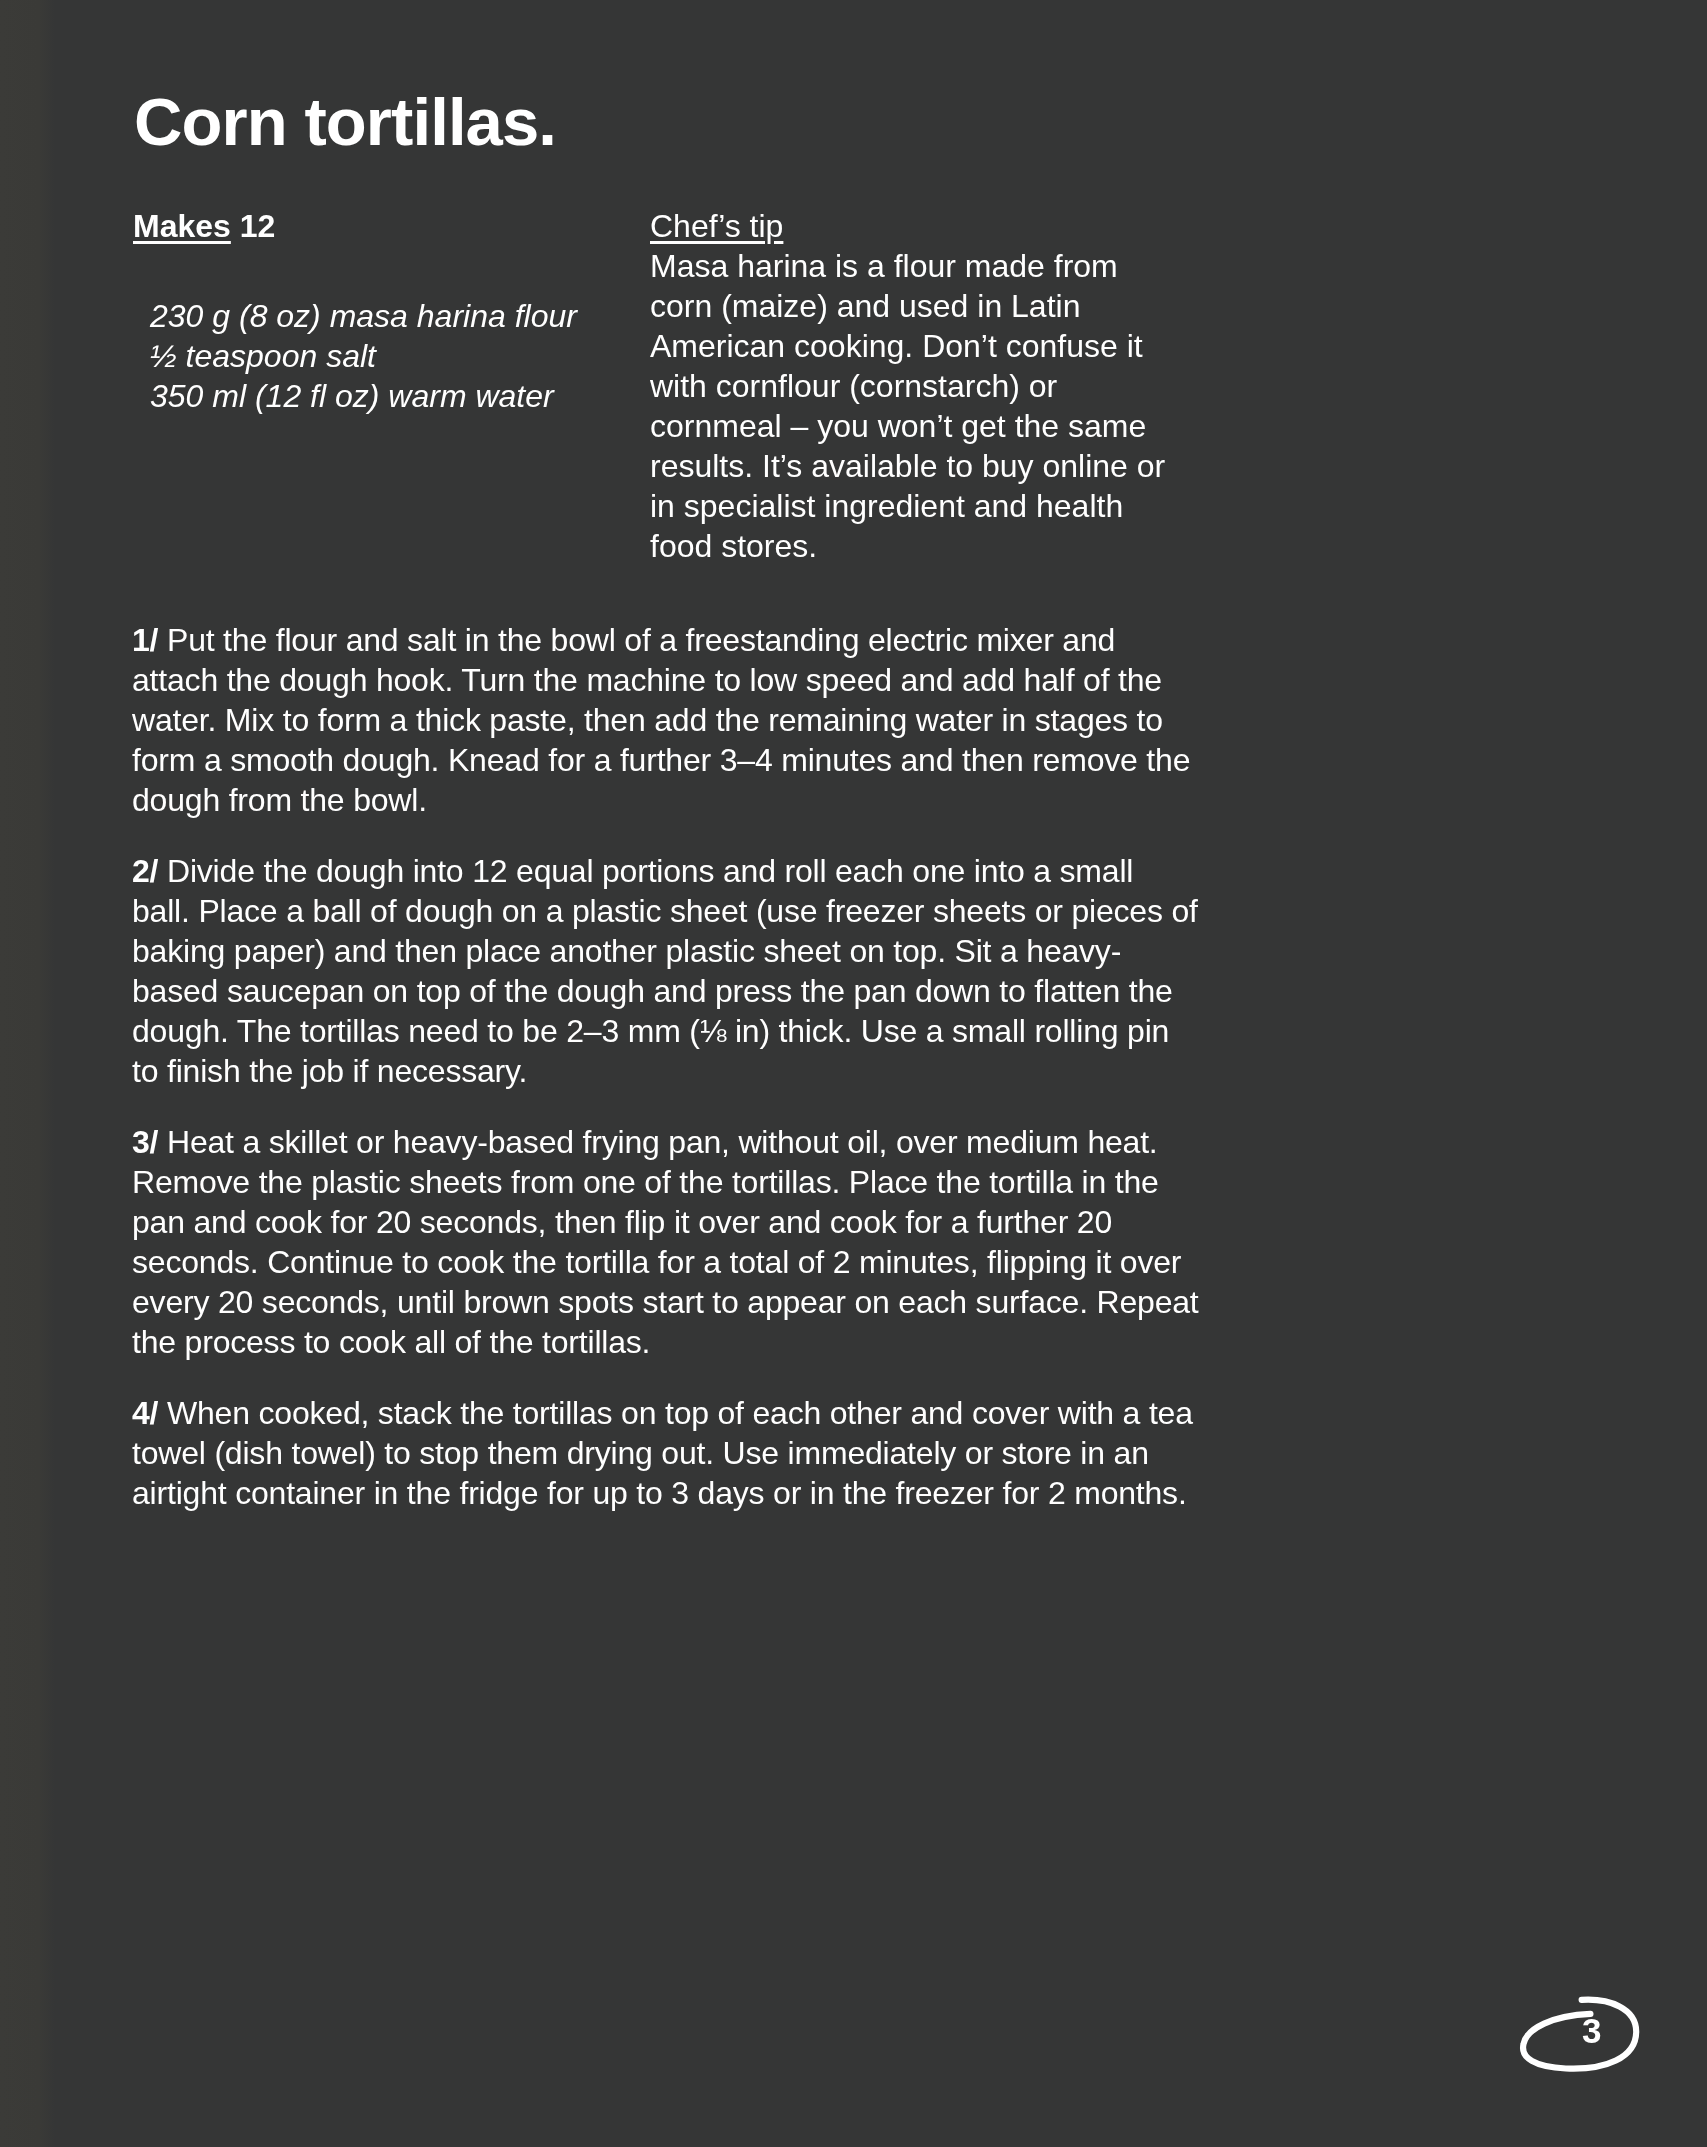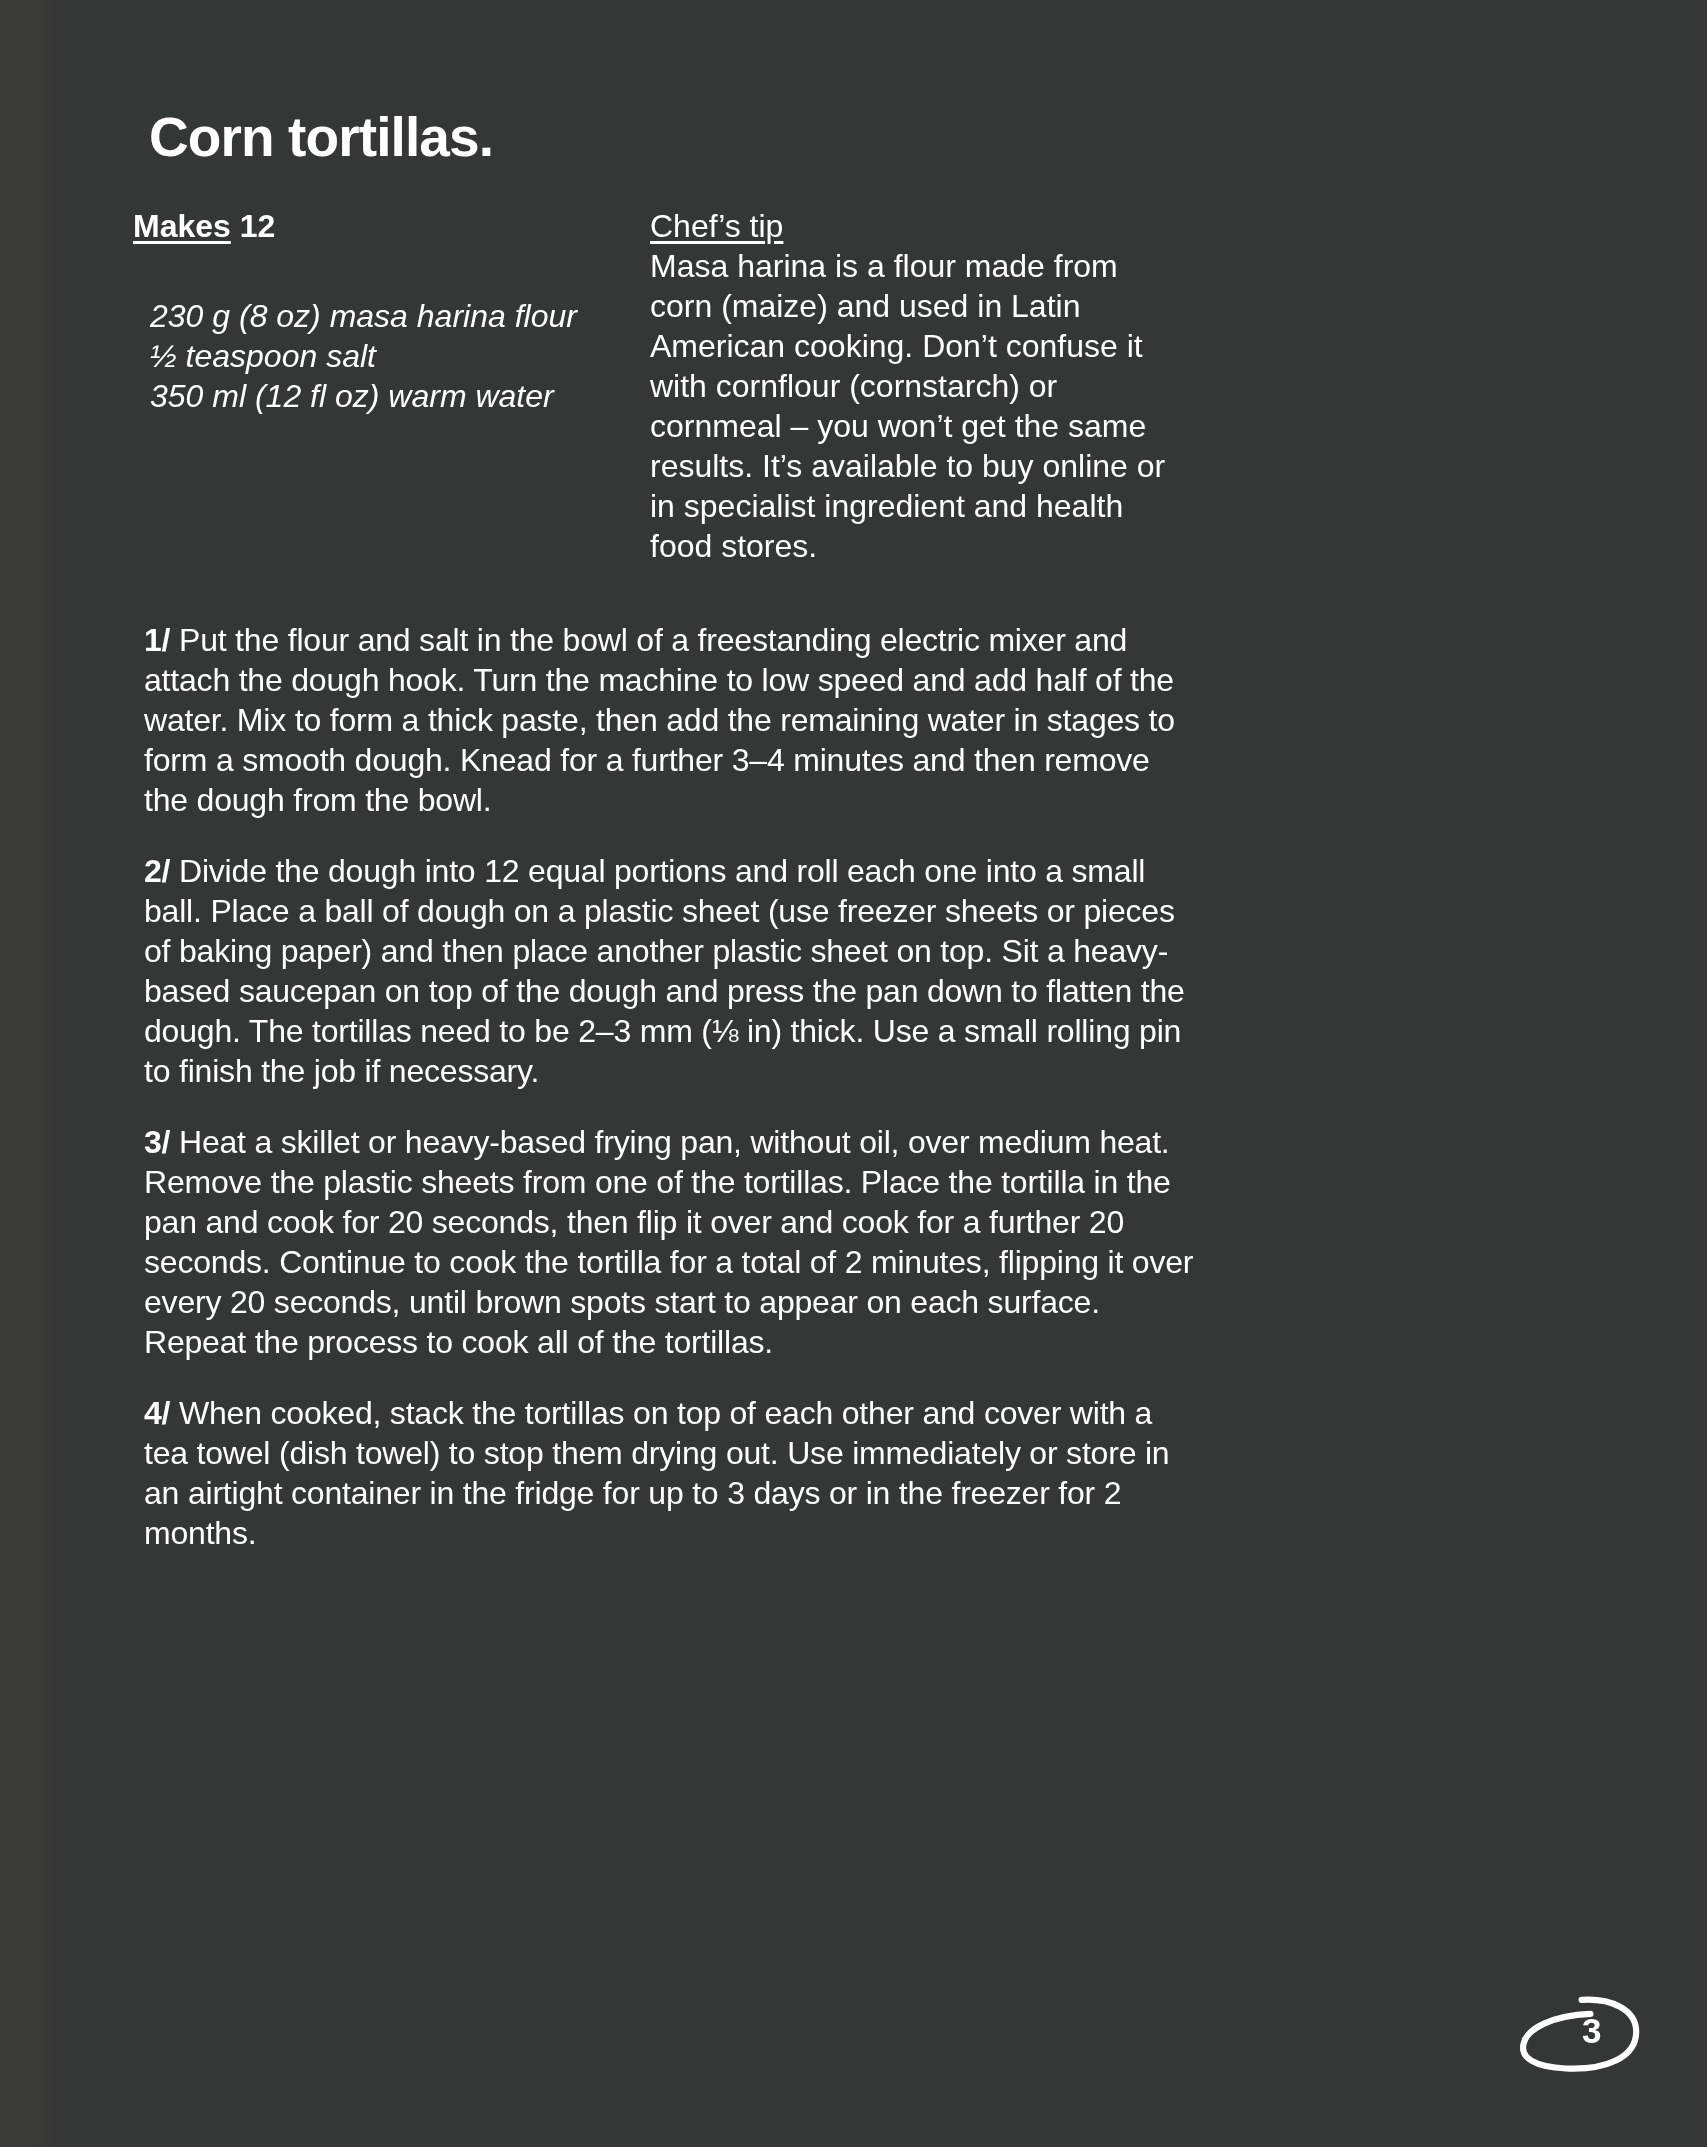--- a/index.html
+++ b/index.html
@@ -18,22 +18,22 @@
   .spine-shadow {
     position: absolute;
     left: 0; top: 0;
     width: 55px; height: 100%;
     background: linear-gradient(to right, #3b3b38 0%, #3a3a37 70%, #353636 100%);
   }
   .title {
     position: absolute;
     left: 134px;
     top: 69px;
-    margin: 15px;
-    font-size: 55px;
+    margin: 0;
+    font-size: 67px;
     font-weight: bold;
     letter-spacing: -0.9px;
     line-height: 106px;
   }
   .intro {
     position: absolute;
     left: 133px;
     top: 206px;
     width: 1085px;
   }
@@ -81,21 +81,21 @@
   }
   .method {
     position: absolute;
     left: 132px;
     top: 620px;
     width: 1067px;
   }
   .step {
     font-size: 32px;
     line-height: 40px;
-    margin: 0 0 31px 12px;
+    margin: 0 0 31px 0;
     letter-spacing: -0.2px;
   }
   .step .num {
     font-weight: bold;
   }
   .page-badge {
     position: absolute;
     left: 1513px;
     top: 1989px;
     width: 132px;

